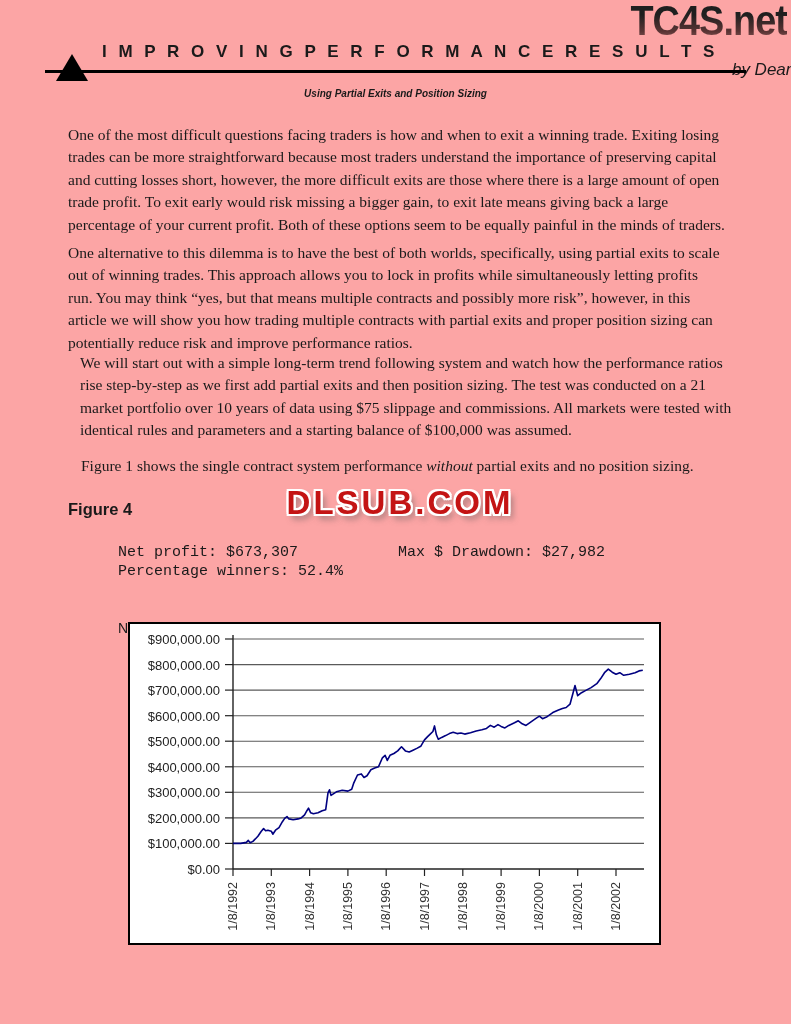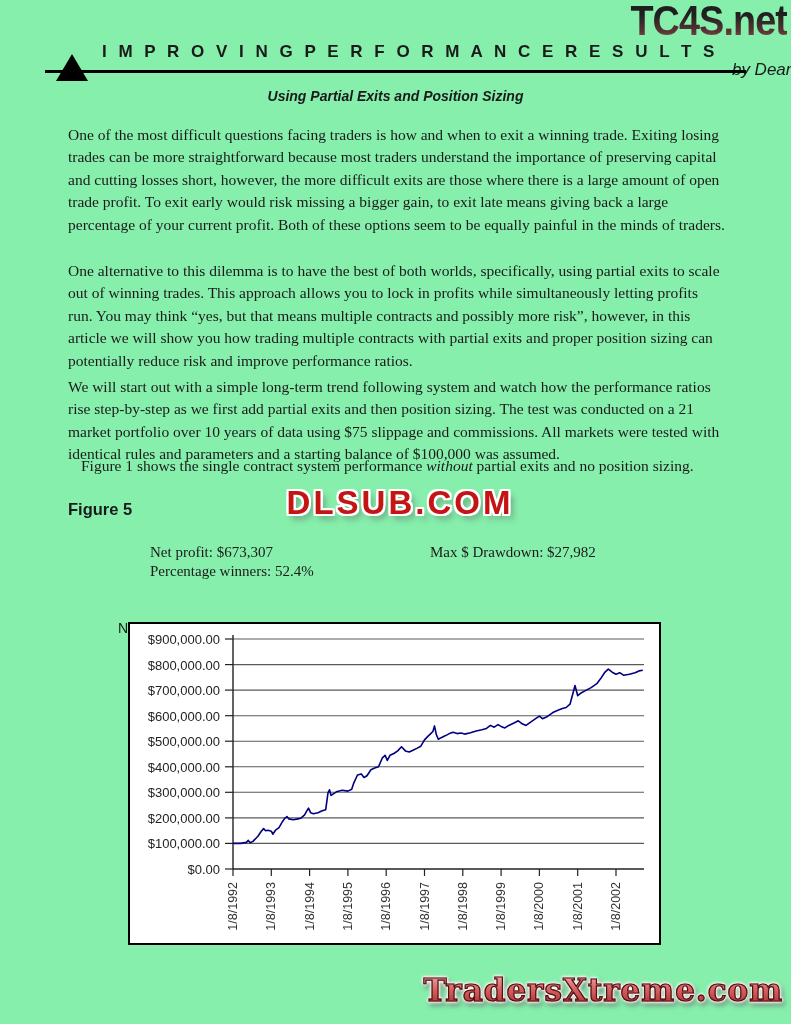--- a/index.html
+++ b/index.html
@@ -1,18 +1,18 @@
 <!DOCTYPE html>
 <html><head>
 <meta charset="utf-8">
 <style>
   html,body{margin:0;padding:0;background:#e8e8e8;}
   .page{
     position:relative; width:791px; height:1024px; margin:0 auto;
-    background:#86efac; overflow:hidden;
+    background:#fca5a5; overflow:hidden;
     font-family:"Liberation Serif", serif; color:#1a1a1a;
     border-right:1px solid #cfcfcf; border-bottom:1px solid #cfcfcf;
   }
   
   .tc4s-logo{
     position:absolute; top:0; right:4px;
     font-family:"Liberation Sans", sans-serif; font-weight:bold;
     font-size:42px; letter-spacing:-1px; line-height:1;
     background:linear-gradient(180deg,#1f1f1f 35%,#5a3434 75%,#946060 100%);
     -webkit-background-clip:text; background-clip:text; color:transparent;
@@ -35,27 +35,27 @@
   .header-byline{
     font-style:italic; font-size:17px; white-space:nowrap; padding-bottom:2px;
   }
   .header-rule{
     position:absolute; top:70px; left:45px; width:701px; height:3px; background:#000;
   }
   
   .article-title{
     position:absolute; top:88px; left:0; width:791px; text-align:center;
     font-family:"Liberation Sans", sans-serif; font-weight:bold; font-style:italic;
-    font-size:14px;
+    font-size:10px;
   }
   .para{
     position:absolute; left:68px; width:658px;
     font-size:15.5px; line-height:22.4px; text-align:left;
   }
-  .p1{top:124px;} .p2{top:260px;} .p3{top:376px;} .p4{top:455px;margin-left:13px;}
+  .p1{top:124px;} .p2{top:242px;} .p3{top:352px;margin-left:12px;} .p4{top:455px;margin-left:13px;}
   .figure-label{
     position:absolute; top:500px; left:68px;
     font-family:"Liberation Sans", sans-serif; font-weight:bold; font-size:16.5px;
   }
   
   .dlsub{
     position:absolute; top:484px; left:50%; transform:translateX(-48%);
     font-family:Liberation Sans, sans-serif; font-weight:bold;
     font-size:33px; letter-spacing:3px; color:#c41414; white-space:nowrap;
     text-shadow:
@@ -68,21 +68,21 @@
     font-family:"DejaVu Serif", serif; font-weight:bold;
     font-size:31px; letter-spacing:1px; white-space:nowrap;
     background:linear-gradient(180deg,#eda4a4 10%,#d96666 45%,#b03232 90%);
     -webkit-background-clip:text; background-clip:text; color:transparent;
     -webkit-text-stroke:1.2px #4f1212;
     filter:drop-shadow(0 0 1.5px #ffffff) drop-shadow(0 0 1.5px #ffffff) drop-shadow(2px 3px 2px rgba(100,100,100,.6));
   }
   
   .stats{
     position:absolute; top:543px; left:118px; width:600px;
-    font-family:Liberation Serif, serif; font-size:15px; line-height:19px;margin-left:32px;
+    font-family:Liberation Mono, monospace; font-size:15px; line-height:19px;
   }
   .stats-grid{display:grid; grid-template-columns:280px auto;}
   .ratio-line{
     position:absolute; top:620px; left:118px;
     font-family:"Liberation Sans", sans-serif; font-size:14px;
   }
   
   .chart-box{
     position:absolute; top:622px; left:128px; width:533px; height:323px;
     border:2px solid #000; box-sizing:border-box; background:#fff;
@@ -105,21 +105,21 @@
   </div>
   <div class="header-rule"></div>
 
   <div class="article-title">Using Partial Exits and Position Sizing</div>
 
   <div class="para p1">One of the most difficult questions facing traders is how and when to exit a winning trade. Exiting losing trades can be more straightforward because most traders understand the importance of preserving capital and cutting losses short, however, the more difficult exits are those where there is a large amount of open trade profit. To exit early would risk missing a bigger gain, to exit late means giving back a large percentage of your current profit. Both of these options seem to be equally painful in the minds of traders.</div>
   <div class="para p2">One alternative to this dilemma is to have the best of both worlds, specifically, using partial exits to scale out of winning trades. This approach allows you to lock in profits while simultaneously letting profits run. You may think “yes, but that means multiple contracts and possibly more risk”, however, in this article we will show you how trading multiple contracts with partial exits and proper position sizing can potentially reduce risk and improve performance ratios.</div>
   <div class="para p3">We will start out with a simple long-term trend following system and watch how the performance ratios rise step-by-step as we first add partial exits and then position sizing. The test was conducted on a 21 market portfolio over 10 years of data using $75 slippage and commissions. All markets were tested with identical rules and parameters and a starting balance of $100,000 was assumed.</div>
   <div class="para p4"><span>Figure 1 shows the single contract system performance </span><em>without</em><span> partial exits and no position sizing.</span></div>
 
-  <div class="figure-label">Figure 5</div>
+  <div class="figure-label">Figure 4</div>
 
   <div class="dlsub">DLSUB.COM</div>
 
   <div class="stats">
     <div class="stats-grid">
       <div>Net profit: $673,307</div>
       <div>Max $ Drawdown: $27,982</div>
       <div>Percentage winners: 52.4%</div>
     </div>
   </div>
@@ -177,15 +177,14 @@
         <line x1="409.4" y1="245" x2="409.4" y2="252" stroke="#222" stroke-width="1.2"></line>
         <text class="xtick" text-anchor="end" transform="translate(413.4,258) rotate(-90)">1/8/2000</text>
         <line x1="447.7" y1="245" x2="447.7" y2="252" stroke="#222" stroke-width="1.2"></line>
         <text class="xtick" text-anchor="end" transform="translate(451.7,258) rotate(-90)">1/8/2001</text>
         <line x1="486.0" y1="245" x2="486.0" y2="252" stroke="#222" stroke-width="1.2"></line>
         <text class="xtick" text-anchor="end" transform="translate(490,258) rotate(-90)">1/8/2002</text>
         <polyline points="103.0,219.4 110.7,219.4 116.4,218.4 118.3,216.4 120.2,218.7 122.9,217.4 127.9,212.3 131.3,207.2 133.6,204.6 135.6,206.7 137.9,206.2 141.3,207.2 142.8,210.2 145.5,206.2 149.0,203.6 152.4,197.7 154.7,194.4 157.0,192.6 158.9,194.9 163.1,195.7 168.1,194.9 171.2,193.9 174.6,190.8 176.9,186.7 178.5,184.2 180.7,188.8 183.4,189.8 188.0,188.8 192.2,186.7 195.7,185.7 198.0,168.8 199.5,165.8 201.0,171.4 206.4,167.8 212.2,166.3 217.9,167.1 221.7,165.3 223.6,159.4 227.5,151.0 231.3,149.9 234.0,153.5 237.0,151.7 240.9,145.8 244.7,144.1 248.5,142.8 252.4,133.8 255.1,131.3 257.3,136.4 260.0,131.3 263.9,129.5 267.7,126.9 271.5,122.8 275.4,126.9 279.2,128.0 283.0,126.2 286.8,124.4 290.7,122.3 294.5,115.9 297.6,112.6 300.2,110.1 302.9,107.5 304.5,101.9 306.4,110.8 308.3,115.2 311.7,113.4 315.6,111.6 319.4,109.6 323.2,108.3 327.1,109.6 330.9,109.0 334.7,110.1 340.5,108.8 346.2,107.0 351.9,105.7 356.5,104.4 360.4,101.4 364.2,103.2 368.0,100.6 371.1,102.4 374.9,103.9 378.8,101.4 384.5,98.8 388.3,96.8 392.2,99.8 396.0,101.4 401.7,97.3 405.6,94.7 409.4,92.2 412.5,94.7 417.1,92.7 422.8,88.6 428.5,86.0 432.4,84.5 436.2,83.5 440.0,80.2 443.1,68.7 445.0,61.5 447.7,71.7 451.5,68.7 455.4,66.6 461.1,63.6 466.8,59.7 470.7,54.6 474.5,48.7 478.3,45.2 482.2,48.2 486.0,50.3 489.8,48.7 493.7,51.3 499.4,50.3 505.1,48.7 509.0,46.9 512.8,46.2" fill="none" stroke="#000080" stroke-width="1.6" stroke-linejoin="round"></polyline>
       </svg>
   </div>
 
-  <div class="traders-logo">TradersXtreme.com</div>
 
 </div>
 
 </body></html>

